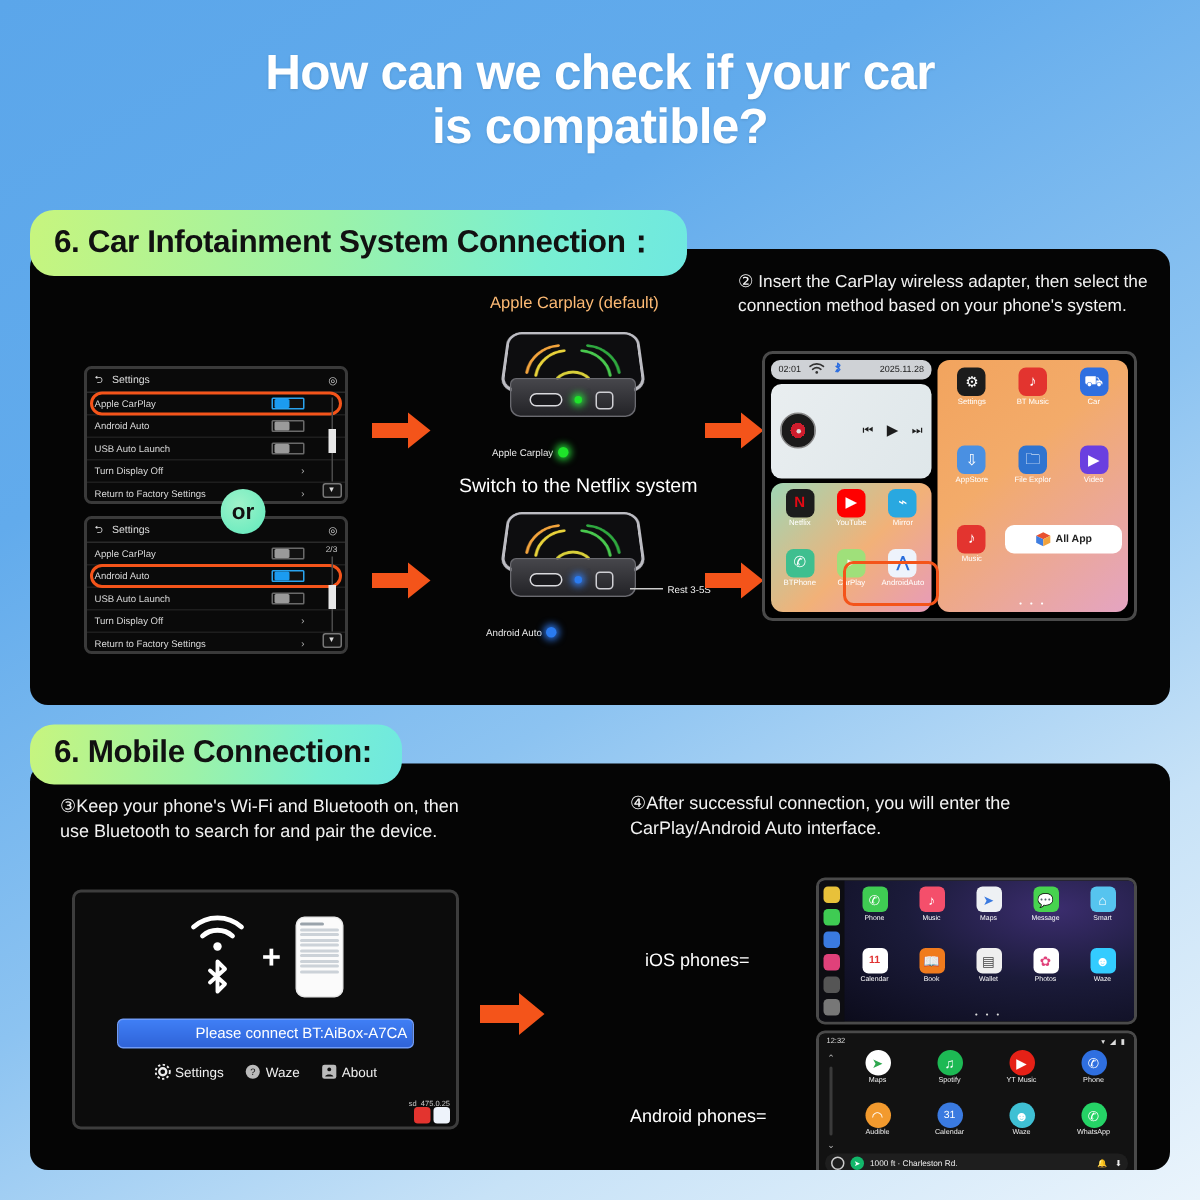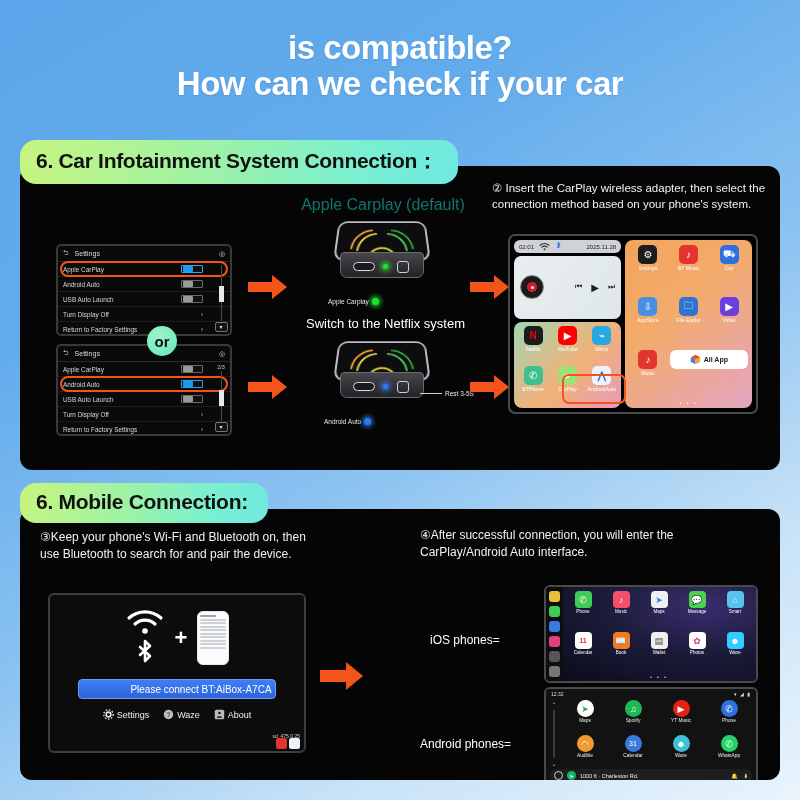--- a/index.html
+++ b/index.html
@@ -217,22 +217,22 @@
   .and-bottom .circ { width:9px;height:9px;border-radius:50%;border:1.3px solid #ccc; }
   .and-bottom .nav { width:9px;height:9px;border-radius:50%;background:#12b76a;
     display:flex;align-items:center;justify-content:center;font-size:5px;color:#fff;}
   .and-bottom .sp { margin-left:auto; display:flex; gap:5px; }
   .lblside { position:absolute; color:#fff; font-size:12px; }
 </style>
 </head>
 <body>
 
 <div class="title">
+  <div>How can we check if your car</div>
   <div>is compatible?</div>
-  <div>How can we check if your car</div>
 </div>
 
 <div class="section sec1">
   <div class="pill">6. Car Infotainment System Connection：</div>
 
   <div class="blackbox">
 
 
     <div class="settings" style="left:36px; top:78px;">
       <div class="set-head">
@@ -320,21 +320,21 @@
       </div>
     </div>
 
     <svg class="arrow" style="left:228px; top:108px;" width="40" height="26" viewBox="0 0 40 26">
       <polygon points="0,8 24,8 24,1 39,13 24,25 24,18 0,18" fill="#f4541a"></polygon>
     </svg>
     <svg class="arrow" style="left:228px; top:208px;" width="40" height="26" viewBox="0 0 40 26">
       <polygon points="0,8 24,8 24,1 39,13 24,25 24,18 0,18" fill="#f4541a"></polygon>
     </svg>
 
-    <div style="position:absolute;left:278px;top:30px;width:170px;text-align:center;color:#0f766e;font-size:16px;">Apple Carplay (default)</div>
+    <div style="position:absolute;left:278px;top:30px;width:170px;text-align:center;color:#fdba74;font-size:11px;">Apple Carplay (default)</div>
     <div class="dongle" style="left:310px; top:52px;">
       <div class="dg-top">
         <svg width="80" height="34" viewBox="0 0 80 34">
           <g fill="none" stroke-width="2" stroke-linecap="round">
             <path d="M10 26 A22 22 0 0 1 30 6" stroke="#f2a33c"></path>
             <path d="M16 28 A20 20 0 0 1 34 10" stroke="#e8d23a"></path>
             <path d="M46 10 A20 20 0 0 1 64 28" stroke="#49c94e"></path>
             <path d="M50 6 A22 22 0 0 1 70 26" stroke="#2fa83f"></path>
             <path d="M30 30 A14 14 0 0 1 50 30" stroke="#d8cf3a"></path>
           </g>

